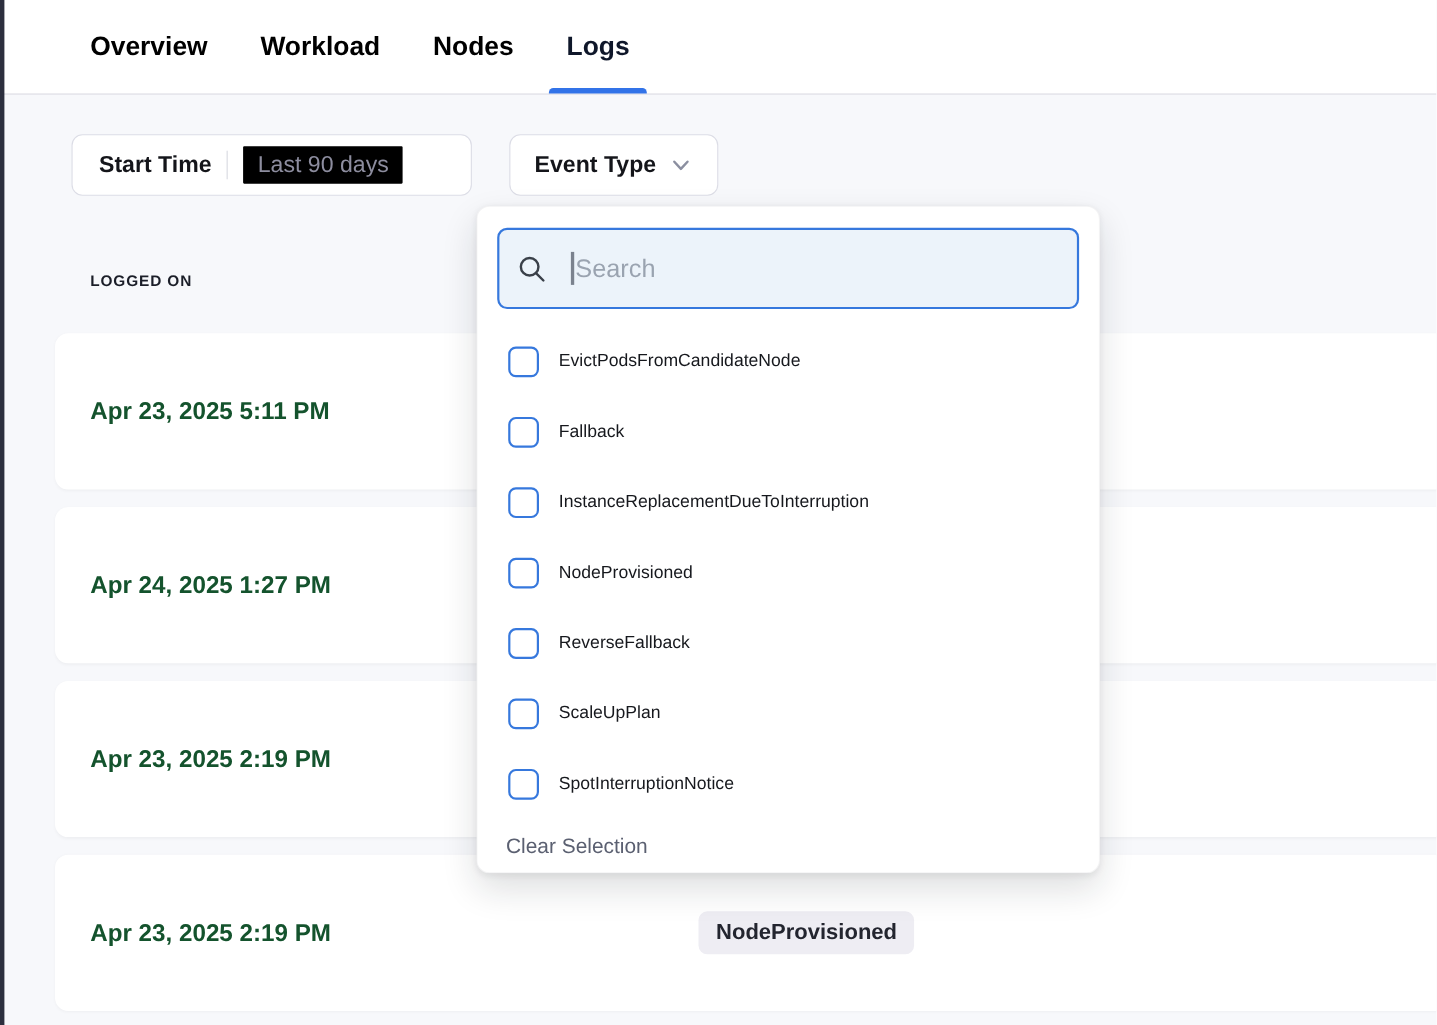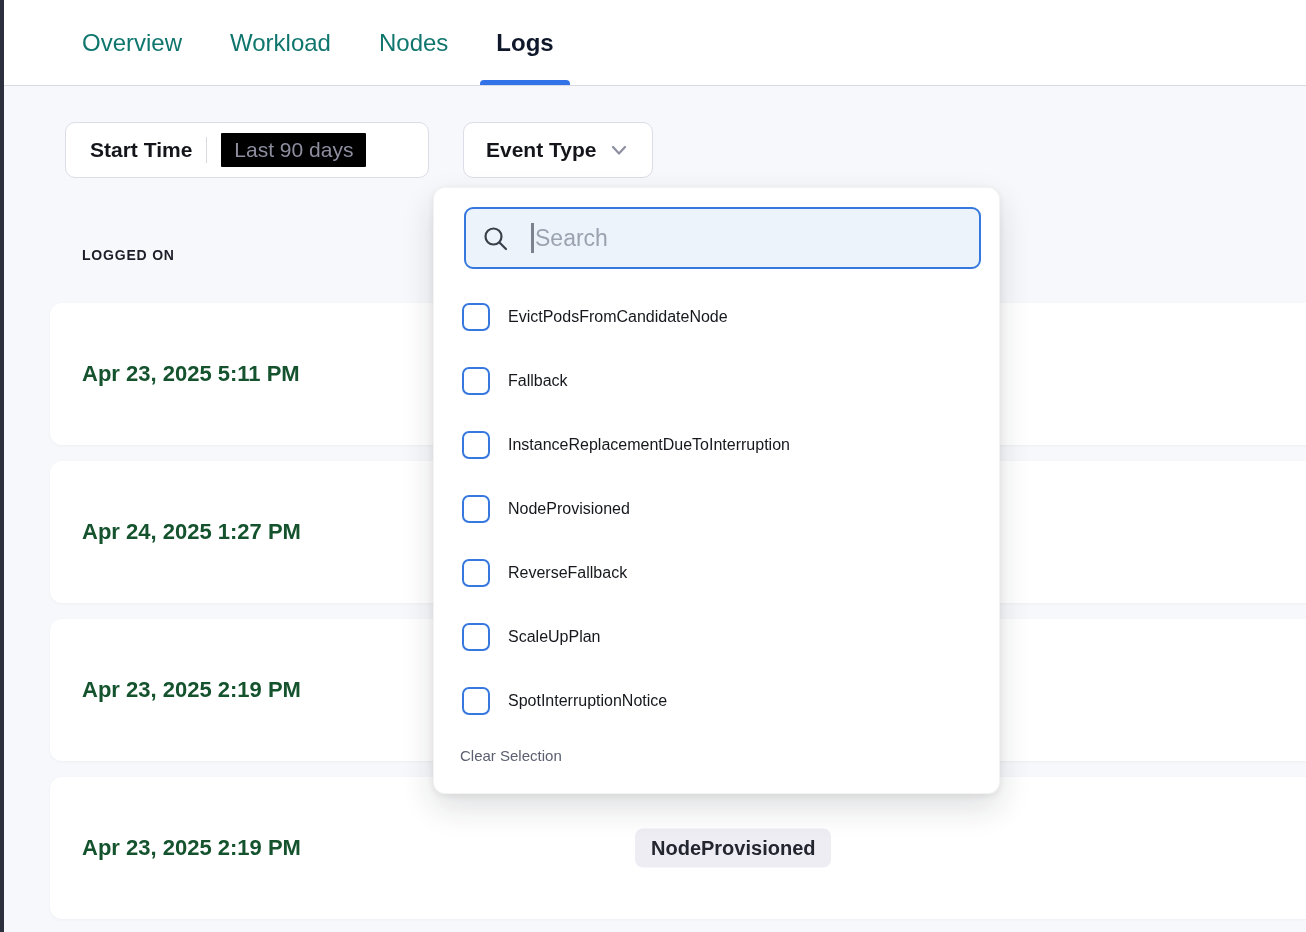--- a/index.html
+++ b/index.html
@@ -36,22 +36,22 @@
     gap: 16px;
     z-index: 5;
   }
   .tab {
     position: relative;
     height: 100%;
     display: flex;
     align-items: center;
     padding: 0 16px;
     font-size: 24px;
-    font-weight: 400;
-    color: #0f766e;
+    font-weight: 700;
+    color: #000000;
     cursor: pointer;
   }
   .tab.active { color: #0f172a; font-weight: 700; }
   .tab.active::after {
     content: "";
     position: absolute;
     left: 0; right: 0; bottom: 0;
     height: 5px;
     background: #3273e8;
     border-radius: 4px 4px 0 0;
@@ -153,26 +153,25 @@
     background: #ffffff;
     border: 1px solid rgba(20,22,35,0.05);
     border-radius: 12px;
     box-shadow: 0 14px 32px rgba(23,25,35,0.14), 0 2px 6px rgba(23,25,35,0.07);
     z-index: 20;
     padding: 19px 18px 0 18px;
   }
   .search-box {
     display: flex;
     align-items: center;
-    height: 62px;
+    height: 74px;
     background: #ecf3fa;
     border: 2px solid #3678dd;
     border-radius: 9px;
     padding: 0 14px 0 16px;
-    margin-left: 12px;
   }
   .search-box svg { flex: 0 0 auto; display: block; }
   .text-caret {
     width: 3px;
     height: 30px;
     background: #7b828e;
     margin-left: 22px;
     flex: 0 0 auto;
   }
   .search-input {
@@ -204,21 +203,21 @@
   }
   .option-label {
     margin-left: 18px;
     font-size: 16px;
     color: #16181d;
     white-space: nowrap;
   }
   .clear-selection {
     margin-top: 14px;
     padding-left: 8px;
-    font-size: 15px;
+    font-size: 19px;
     color: #5b6071;
     cursor: pointer;
   }
 </style>
 </head>
 <body>
 
 <div class="screen">
 
   <div class="left-strip"></div>

